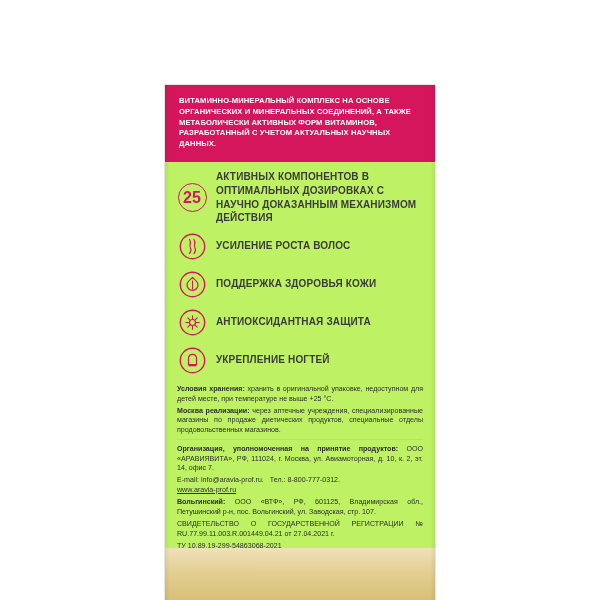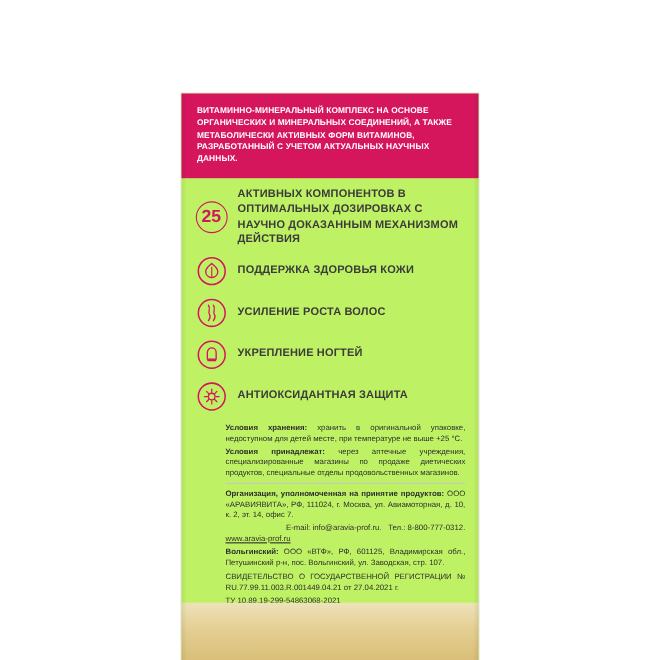--- a/index.html
+++ b/index.html
@@ -80,32 +80,31 @@
 
   svg.icon-svg { display: block; }
 
   
   .info {
     padding: 4px 12px 0 12px;
     color: #2d2d2d;
     font-size: 7.1px;
     line-height: 1.33;
     text-align: justify;
-    margin-left: 28px;
   }
   .info p { margin: 0 0 3px 0; }
   .info b { font-weight: 700; }
   .rule {
     height: 1px;
     background: #c9c5c0;
     margin: 4px 0 5px 0;
   }
   .contact-row {
     display: flex;
-    justify-content: flex-end;
+    justify-content: flex-start;
     gap: 6px;
   }
   .contact-row .left { white-space: nowrap; }
   .contact-row .right { white-space: nowrap; }
   .www { margin: 0 0 4px 0; text-decoration: underline; }
 
   .expiry {
     font-size: 9.4px;
     font-weight: 700;
     color: #1d1d1d;
@@ -147,47 +146,36 @@
       <span class="ico">
         <span class="count-badge">25</span>
       </span>
       <span class="txt">АКТИВНЫХ КОМПОНЕНТОВ В ОПТИМАЛЬНЫХ ДОЗИРОВКАХ С НАУЧНО ДОКАЗАННЫМ МЕХАНИЗМОМ ДЕЙСТВИЯ</span>
     </div>
 
     <div class="feature">
       <span class="ico">
         <svg class="icon-svg" width="27" height="27" viewBox="0 0 27 27">
           <circle cx="13.5" cy="13.5" r="12.2" fill="none" stroke="#d5165d" stroke-width="1.4"></circle>
+          <path d="M10.5 6.5 C13 10 9.5 12 11.5 15 C13 17.5 11 19.5 10.5 20.5" fill="none" stroke="#d5165d" stroke-width="1.2" stroke-linecap="round"></path>
+          <path d="M15 6.5 C17.5 10 14 12 16 15 C17.5 17.5 15.5 19.5 15 20.5" fill="none" stroke="#d5165d" stroke-width="1.2" stroke-linecap="round"></path>
+        </svg>
+      </span>
+      <span class="txt">УСИЛЕНИЕ РОСТА ВОЛОС</span>
+    </div>
+
+    <div class="feature">
+      <span class="ico">
+        <svg class="icon-svg" width="27" height="27" viewBox="0 0 27 27">
+          <circle cx="13.5" cy="13.5" r="12.2" fill="none" stroke="#d5165d" stroke-width="1.4"></circle>
           <path d="M13.5 6.5 C16 9 19 10.5 19 14 C19 17 16.6 19.3 13.5 19.3 C10.4 19.3 8 17 8 14 C8 10.5 11 9 13.5 6.5 Z" fill="none" stroke="#d5165d" stroke-width="1.2"></path>
           <path d="M13.5 9.5 L13.5 18.5" fill="none" stroke="#d5165d" stroke-width="1"></path>
         </svg>
       </span>
       <span class="txt">ПОДДЕРЖКА ЗДОРОВЬЯ КОЖИ</span>
-    </div>
-
-    <div class="feature">
-      <span class="ico">
-        <svg class="icon-svg" width="27" height="27" viewBox="0 0 27 27">
-          <circle cx="13.5" cy="13.5" r="12.2" fill="none" stroke="#d5165d" stroke-width="1.4"></circle>
-          <path d="M10.5 6.5 C13 10 9.5 12 11.5 15 C13 17.5 11 19.5 10.5 20.5" fill="none" stroke="#d5165d" stroke-width="1.2" stroke-linecap="round"></path>
-          <path d="M15 6.5 C17.5 10 14 12 16 15 C17.5 17.5 15.5 19.5 15 20.5" fill="none" stroke="#d5165d" stroke-width="1.2" stroke-linecap="round"></path>
-        </svg>
-      </span>
-      <span class="txt">УСИЛЕНИЕ РОСТА ВОЛОС</span>
-    </div>
-
-    <div class="feature">
-      <span class="ico">
-        <svg class="icon-svg" width="27" height="27" viewBox="0 0 27 27">
-          <circle cx="13.5" cy="13.5" r="12.2" fill="none" stroke="#d5165d" stroke-width="1.4"></circle>
-          <path d="M9.5 17.5 L9.5 11.5 C9.5 9 11.3 7.3 13.5 7.3 C15.7 7.3 17.5 9 17.5 11.5 L17.5 17.5 Z" fill="none" stroke="#d5165d" stroke-width="1.2"></path>
-          <path d="M9.5 17.5 L17.5 17.5 L17.5 19.3 L9.5 19.3 Z" fill="#d5165d"></path>
-        </svg>
-      </span>
-      <span class="txt">УКРЕПЛЕНИЕ НОГТЕЙ</span>
     </div>
 
     <div class="feature">
       <span class="ico">
         <svg class="icon-svg" width="27" height="27" viewBox="0 0 27 27">
           <circle cx="13.5" cy="13.5" r="12.2" fill="none" stroke="#d5165d" stroke-width="1.4"></circle>
           <circle cx="13.5" cy="13.5" r="3" fill="none" stroke="#d5165d" stroke-width="1.2"></circle>
           <g stroke="#d5165d" stroke-width="1.1" stroke-linecap="round">
             <path d="M13.5 6.8 L13.5 9.6"></path>
             <path d="M13.5 17.4 L13.5 20.2"></path>
@@ -196,28 +184,39 @@
             <path d="M8.8 8.8 L10.8 10.8"></path>
             <path d="M16.2 16.2 L18.2 18.2"></path>
             <path d="M18.2 8.8 L16.2 10.8"></path>
             <path d="M10.8 16.2 L8.8 18.2"></path>
           </g>
         </svg>
       </span>
       <span class="txt">АНТИОКСИДАНТНАЯ ЗАЩИТА</span>
     </div>
 
+    <div class="feature">
+      <span class="ico">
+        <svg class="icon-svg" width="27" height="27" viewBox="0 0 27 27">
+          <circle cx="13.5" cy="13.5" r="12.2" fill="none" stroke="#d5165d" stroke-width="1.4"></circle>
+          <path d="M9.5 17.5 L9.5 11.5 C9.5 9 11.3 7.3 13.5 7.3 C15.7 7.3 17.5 9 17.5 11.5 L17.5 17.5 Z" fill="none" stroke="#d5165d" stroke-width="1.2"></path>
+          <path d="M9.5 17.5 L17.5 17.5 L17.5 19.3 L9.5 19.3 Z" fill="#d5165d"></path>
+        </svg>
+      </span>
+      <span class="txt">УКРЕПЛЕНИЕ НОГТЕЙ</span>
+    </div>
+
   </div>
 
   <div class="info">
     <p>
       <b>Условия хранения:</b><span> хранить в оригинальной упаковке, недоступном для детей месте, при температуре не выше +25 °С.</span>
     </p>
     <p>
-      <b>Условия принадлежат:</b><span> через аптечные учреждения, специализированные магазины по продаже диетических продуктов, специальные отделы продовольственных магазинов.</span>
+      <b>Москва реализации:</b><span> через аптечные учреждения, специализированные магазины по продаже диетических продуктов, специальные отделы продовольственных магазинов.</span>
     </p>
     <div class="rule"></div>
     <p>
       <b>Организация, уполномоченная на принятие продуктов:</b><span> ООО «АРАВИЯВИТА», РФ, 111024, г. Москва, ул. Авиамоторная, д. 10, к. 2, эт. 14, офис 7.</span>
     </p>
     <div class="contact-row">
       <span class="left">E-mail: info@aravia-prof.ru.</span>
       <span class="right">Тел.: 8-800-777-0312.</span>
     </div>
     <p class="www">www.aravia-prof.ru</p>

